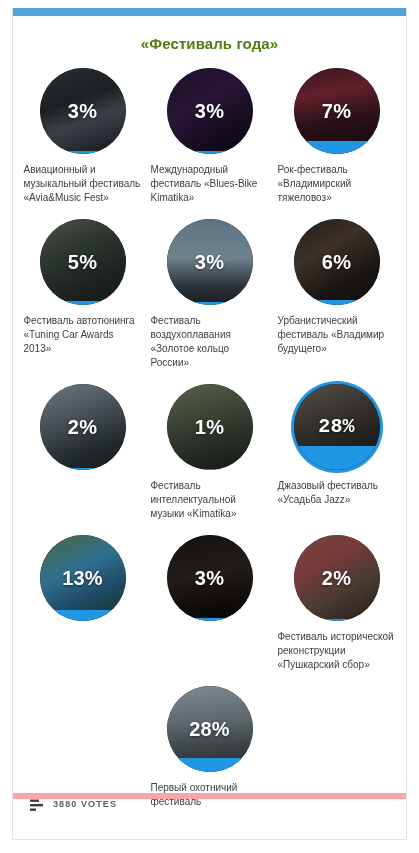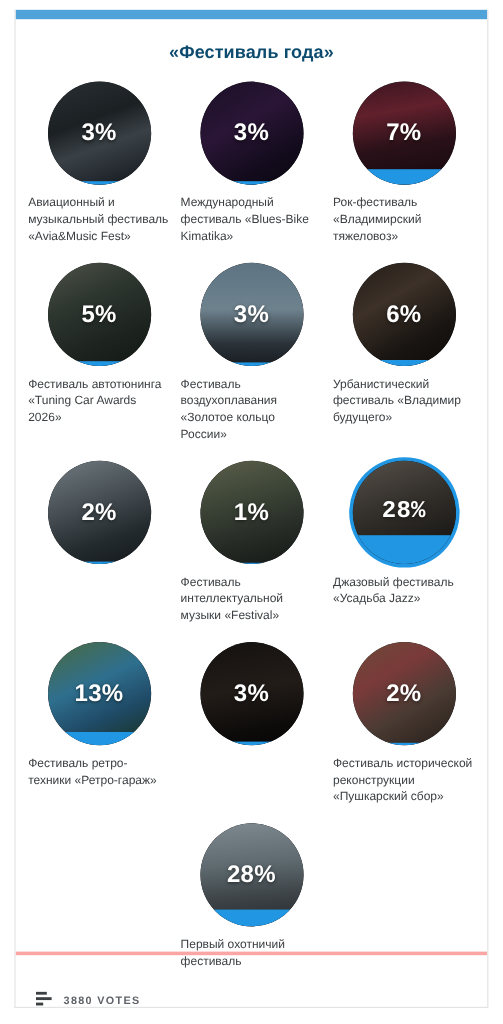--- a/index.html
+++ b/index.html
@@ -40,21 +40,21 @@
   .card-topbar {
     height: 8px;
     width: 100%;
     background: #4fa3d8;
   }
 
   .card-title {
     text-align: center;
     font-size: 15px;
     font-weight: bold;
-    color: #0c4a6e;
+    color: #4d7c0f;
     letter-spacing: .1px;
     padding: 19px 10px 6px 10px;
     margin: 0;
   }
 
   
   .options-grid {
     display: flex;
     flex-wrap: wrap;
     justify-content: center;
@@ -127,23 +127,23 @@
     word-wrap: break-word;
   }
 
   
   .card-footer {
     position: absolute;
     left: 0;
     right: 0;
     bottom: 0;
     height: 46px;
-    border-top: 3px solid #fca5a5;
+    border-top: 6px solid #fca5a5;
     display: flex;
-    align-items: flex-end;
+    align-items: flex-start;
     padding-left: 17px;
     box-sizing: border-box;
   }
   .votes-icon {
     width: 15px;
     height: 13px;
     margin-right: 8px;
     display: block;
     flex: 0 0 auto;
   }
@@ -210,21 +210,21 @@
             <div class="pct">7%</div>
           </div>
           <div class="option-label">Рок-фестиваль «Владимирский тяжеловоз»</div>
         </div>
         <div class="option">
           <div class="thumb-wrap">
             <div class="photo" style="background: linear-gradient(155deg, rgb(78, 83, 71) 0%, rgb(46, 54, 48) 35%, rgb(29, 36, 32) 70%, rgb(17, 22, 15) 100%);"></div>
             <div class="fill" style="height: 5%; background: rgb(33, 150, 227);"></div>
             <div class="pct">5%</div>
           </div>
-          <div class="option-label">Фестиваль автотюнинга «Tuning Car Awards 2026»</div>
+          <div class="option-label">Фестиваль автотюнинга «Tuning Car Awards 2013»</div>
         </div>
         <div class="option">
           <div class="thumb-wrap">
             <div class="photo" style="background: linear-gradient(rgb(93, 115, 130) 0%, rgb(110, 130, 142) 45%, rgb(43, 51, 57) 78%, rgb(23, 28, 32) 100%);"></div>
             <div class="fill" style="height: 3%; background: rgb(33, 150, 227);"></div>
             <div class="pct">3%</div>
           </div>
           <div class="option-label">Фестиваль воздухоплавания «Золотое кольцо России»</div>
         </div>
         <div class="option">
@@ -241,37 +241,36 @@
             <div class="fill" style="height: 2%; background: rgb(33, 150, 227);"></div>
             <div class="pct">2%</div>
           </div>
         </div>
         <div class="option">
           <div class="thumb-wrap">
             <div class="photo" style="background: linear-gradient(165deg, rgb(92, 95, 74) 0%, rgb(59, 68, 54) 38%, rgb(38, 43, 38) 70%, rgb(21, 24, 20) 100%);"></div>
             <div class="fill" style="height: 1%; background: rgb(33, 150, 227);"></div>
             <div class="pct">1%</div>
           </div>
-          <div class="option-label">Фестиваль интеллектуальной музыки «Festival»</div>
+          <div class="option-label">Фестиваль интеллектуальной музыки «Kimatika»</div>
         </div>
         <div class="option leader">
           <div class="thumb-wrap">
             <div class="photo" style="background: linear-gradient(160deg, rgb(85, 80, 74) 0%, rgb(53, 49, 44) 40%, rgb(32, 30, 27) 72%, rgb(17, 16, 16) 100%);"></div>
             <div class="fill" style="height: 28%; background: rgb(33, 150, 227);"></div>
             <div class="pct">28%</div>
           </div>
           <div class="option-label">Джазовый фестиваль «Усадьба Jazz»</div>
         </div>
         <div class="option">
           <div class="thumb-wrap">
             <div class="photo" style="background: linear-gradient(155deg, rgb(74, 106, 63) 0%, rgb(47, 111, 142) 40%, rgb(31, 74, 102) 68%, rgb(23, 50, 31) 100%);"></div>
             <div class="fill" style="height: 13%; background: rgb(33, 150, 227);"></div>
             <div class="pct">13%</div>
           </div>
-          <div class="option-label">Фестиваль ретро-техники «Ретро-гараж»</div>
         </div>
         <div class="option">
           <div class="thumb-wrap">
             <div class="photo" style="background: linear-gradient(170deg, rgb(20, 17, 15) 0%, rgb(34, 28, 24) 45%, rgb(13, 11, 10) 80%, rgb(6, 5, 5) 100%);"></div>
             <div class="fill" style="height: 3%; background: rgb(33, 150, 227);"></div>
             <div class="pct">3%</div>
           </div>
         </div>
         <div class="option">
           <div class="thumb-wrap">

